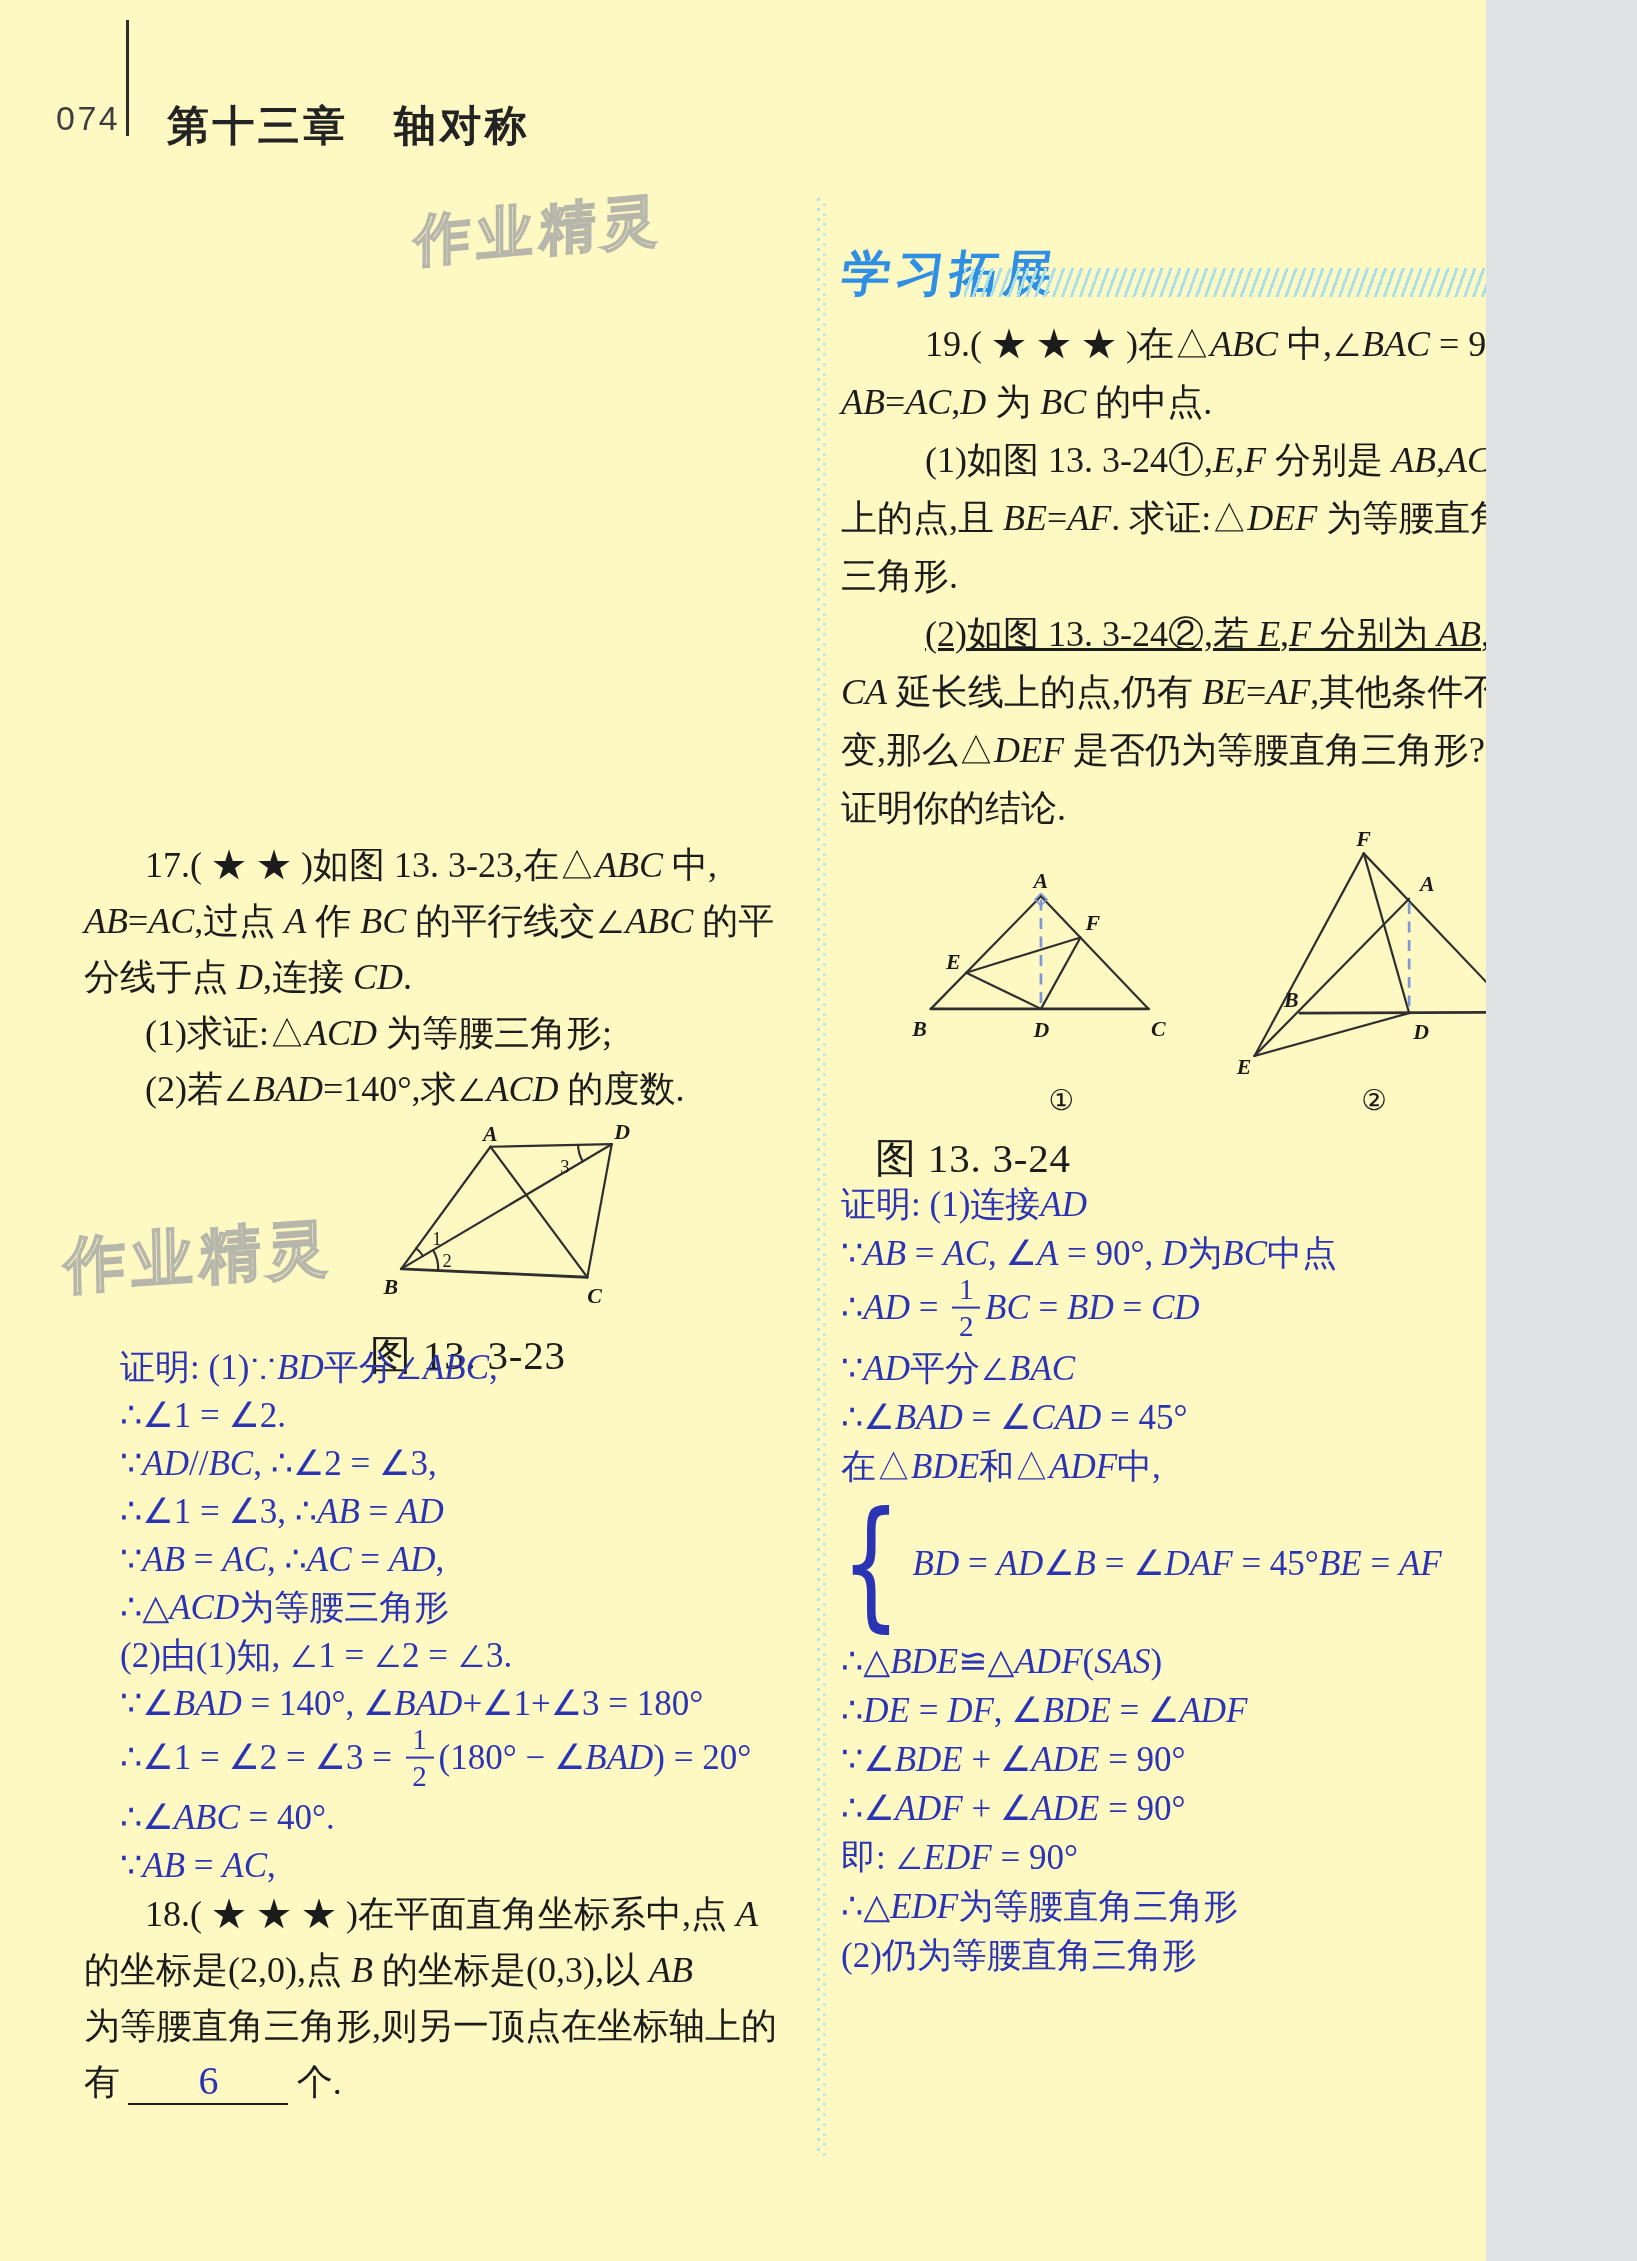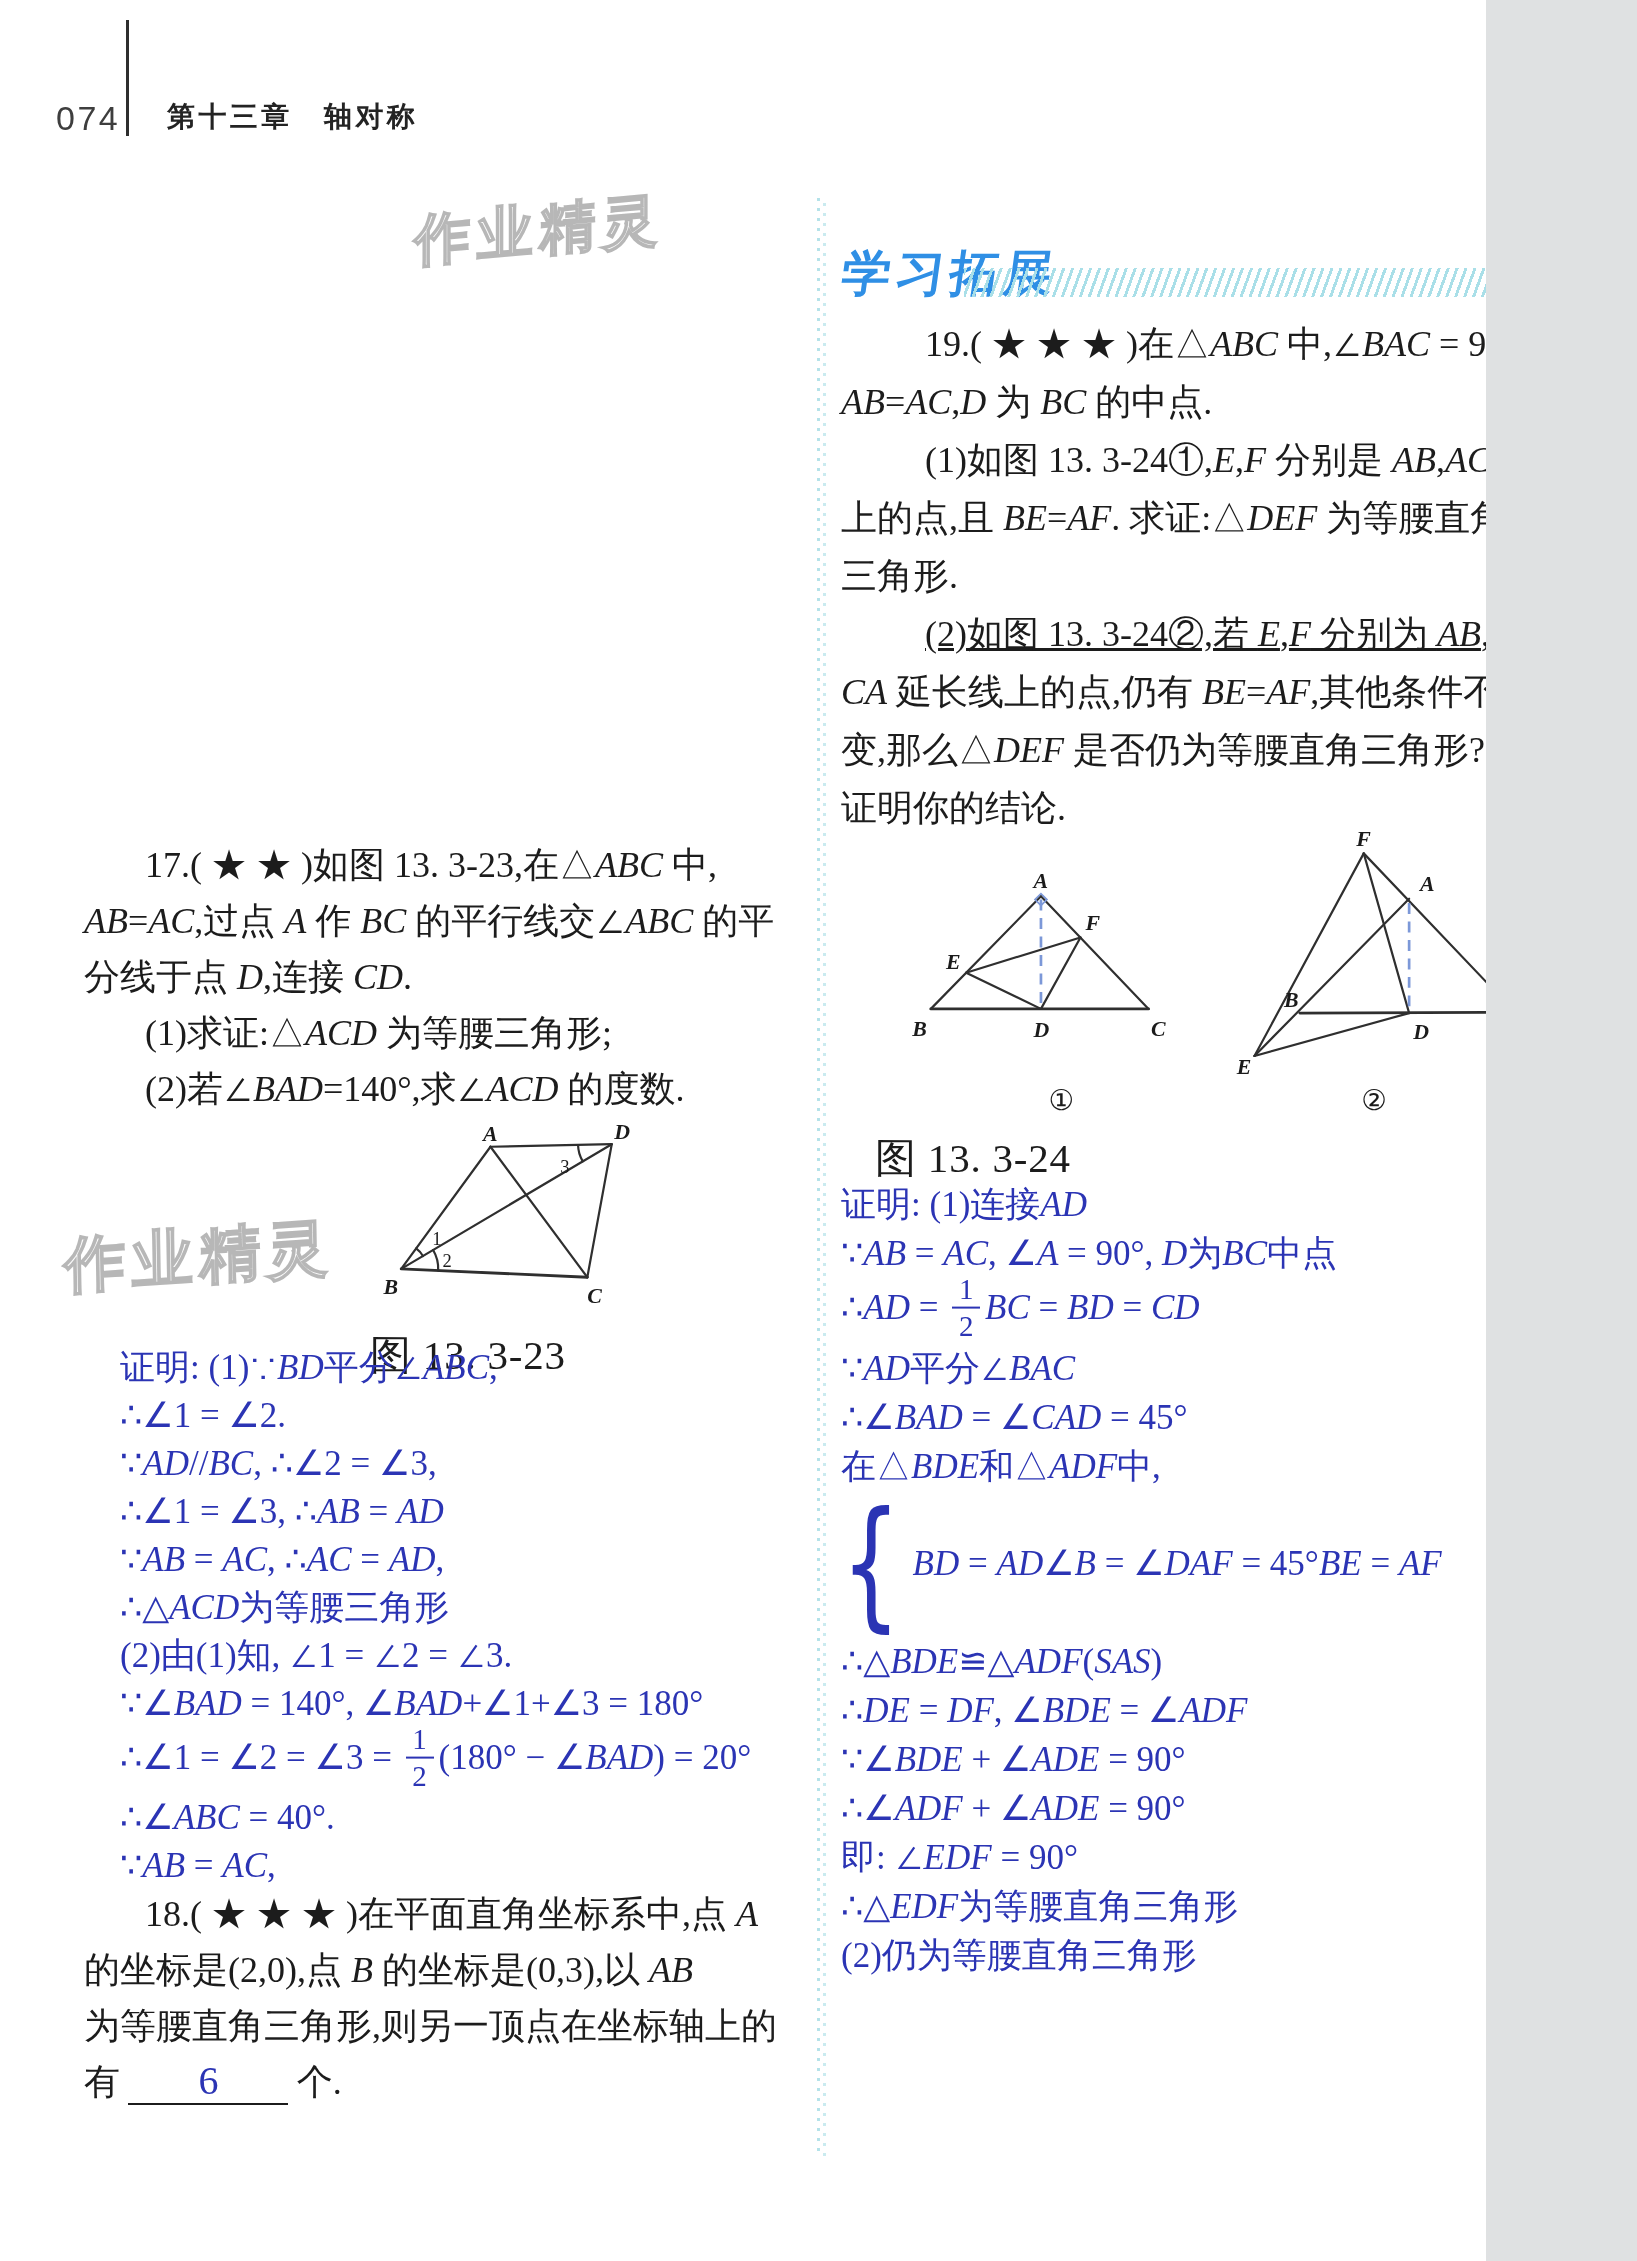--- a/index.html
+++ b/index.html
@@ -1,22 +1,22 @@
 <!DOCTYPE html>
 <html style="font-size:13.5px"><head>
 <meta charset="utf-8">
 <style>
   html,body{margin:0;padding:0;background:#dfe1e2;}
-  #page{position:relative;width:1486px;height:2261px;background:#ffffff;
+  #page{position:relative;width:1486px;height:2261px;background:#fef9c3;
         font-family:"Liberation Serif",serif;color:#1c1c1c;overflow:hidden;}
   
   #page-num{position:absolute;left:56px;top:99px;font-size:34px;letter-spacing:2.5px;
             color:#3e3e3e;font-family:"Liberation Sans",sans-serif;}
   #head-rule{position:absolute;left:126px;top:20px;width:2.5px;height:116px;background:#2e2e2e;}
-  #chapter-title{position:absolute;left:167px;top:98px;font-size:28px;font-weight:600;
+  #chapter-title{position:absolute;left:167px;top:98px;font-size:42px;font-weight:600;
             letter-spacing:3.4px;color:#232323;font-family:"Liberation Sans",sans-serif;}
   
   .wm{position:absolute;font-family:"Liberation Sans",sans-serif;font-weight:bold;
       color:rgba(0,0,0,0.02);-webkit-text-stroke:1.7px #a6a6a6;letter-spacing:6.7px;opacity:.8;}
   #wm1{left:414px;top:193px;font-size:56px;transform:rotate(-5deg) skewX(-5deg);}
   #wm2{left:64px;top:1216px;font-size:61px;transform:rotate(-4deg) skewX(-3deg);}
   
   .vdots{position:absolute;width:3.4px;
          background:repeating-linear-gradient(180deg,#b4e2e9 0 3.4px,rgba(255,255,255,0) 3.4px 10px);}
   

